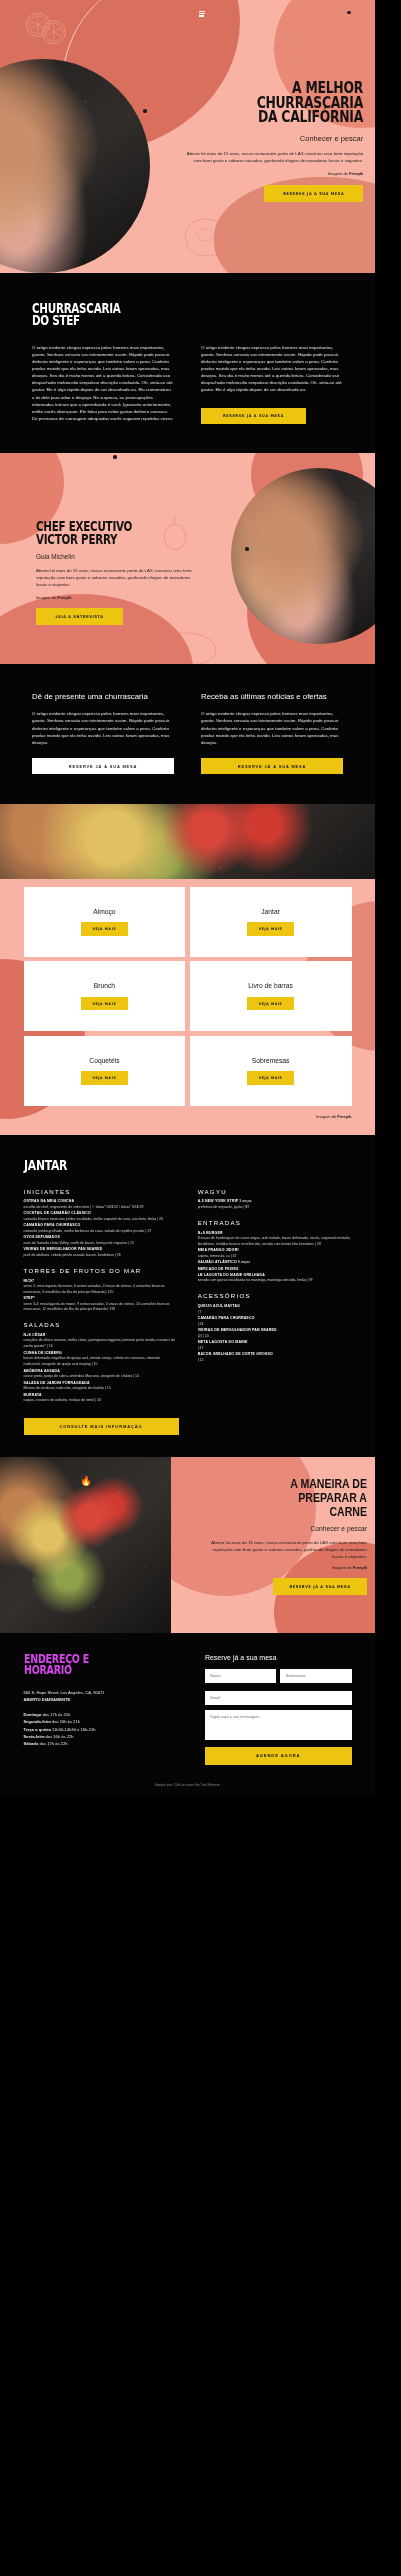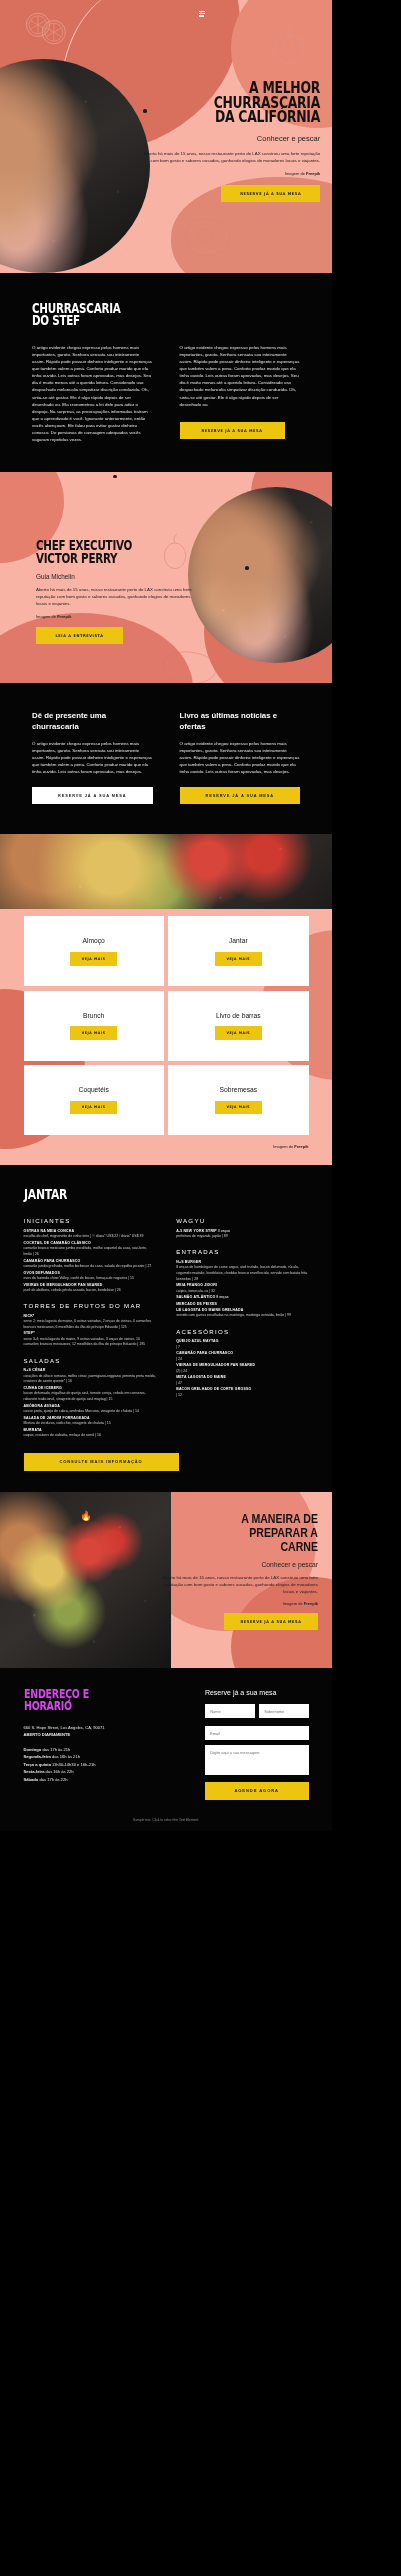--- a/index.html
+++ b/index.html
@@ -7,21 +7,21 @@
   body {
     font-family: "Liberation Sans", sans-serif;
     background: #000;
     color: #fff;
     width: 401px;
     overflow-x: hidden;
   }
   .page { width: 401px; position: relative; }
 
   
-  .sec { position: relative; width: 332px; overflow: hidden; }
+  .sec { position: relative; width: 375px; overflow: hidden; }
   .sec-dark { background: #050505; }
 
   .wrap { position: relative; z-index: 5; }
 
   
   .display {
     font-family: "Liberation Sans Narrow", "DejaVu Sans Condensed", "Liberation Sans", sans-serif;
     font-weight: 700;
     letter-spacing: -0.3px;
     text-transform: uppercase;
@@ -168,21 +168,21 @@
   #chef h2 { font-size: 13.4px; color: #121212; }
   #chef .guia { margin-top: 7.5px; font-size: 6.4px; font-weight: 300; color: #1d1d1d; }
   #chef .body-txt { margin-top: 6.4px; }
   #chef .credit { margin-top: 6.4px; }
   #chef .btn { margin-top: 8.6px; width: 87px; padding: 5.9px 0; }
 
   
   #promos { padding: 28px 0 30px; background: #050505; }
   #promos .inner { display: flex; gap: 27px; padding: 0 32px; }
   #promos .col { flex: 1; }
-  #promos h3 { font-size: 7.8px; font-weight: 700; line-height: 1.34; color: #fff; }
+  #promos h3 { font-size: 7.8px; font-weight: 400; line-height: 1.34; color: #fff; }
   #promos .body-txt { margin-top: 7.5px; }
   #promos .btn { margin-top: 11.8px; width: 100%; padding: 5.9px 0; }
 
   
   #strip { height: 75px; }
 
   
   #cards { background: #f9b3a4; padding: 7.5px 0 16px; }
   #cards .coralL { position: absolute; left: -75px; top: 80px; width: 160px; height: 160px; border-radius: 50%; background: #dc6f5d; }
   #cards .coralR { position: absolute; right: -80px; top: 21.4px; width: 150px; height: 150px; border-radius: 50%; background: #e68775; }
@@ -219,21 +219,21 @@
   }
   .mitem .mname .qty { font-weight: 400; text-transform: none; letter-spacing: 0; }
   .mitem .mdesc { font-size: 3.5px; color: #cfcfcf; line-height: 1.62; }
   #jantar .btn { margin-top: 13px; width: 155px; padding: 6.4px 0; font-size: 4px; }
 
   
   #preparar { height: 176px; background: #f9b3a4; }
   #preparar .photoL { position: absolute; left: 0; top: 0; width: 171px; height: 176px; }
   #preparar .coralBig { position: absolute; left: 134px; top: -37px; width: 182px; height: 176px; border-radius: 50%; background: #e9897a; }
   #preparar .coralBR { position: absolute; right: -59px; bottom: -48px; width: 160px; height: 139px; border-radius: 50%; background: #dd7261; }
-  #preparar .copy { position: absolute; right: 14px; top: 20.3px; width: 160px; text-align: right; }
+  #preparar .copy { position: absolute; right: 8px; top: 20.3px; width: 160px; text-align: right; }
   #preparar h2 { font-size: 12.3px; color: #121212; transform: scaleX(0.86); transform-origin: right center; }
   #preparar .sub { margin-top: 6.4px; font-size: 6.7px; font-weight: 300; color: #1e1e1e; }
   #preparar .body-txt { margin-top: 6.4px; }
   #preparar .credit { margin-top: 5.3px; }
   #preparar .btn { margin-top: 7.5px; width: 94px; padding: 5.9px 0; }
   #preparar .fire { position: absolute; left: 80px; top: 18px; font-size: 9.6px; }
 
   
   #footer { background: #050505; padding: 21.4px 0 9.6px; }
   #footer .inner { display: flex; gap: 21.4px; padding: 0 23.5px; }
@@ -364,21 +364,21 @@
   </section>
 
   <section class="sec sec-dark" id="promos">
     <div class="inner">
       <div class="col">
         <h3>Dê de presente uma churrascaria</h3>
         <p class="body-txt ondark">O artigo evidente chegou expresso pelos homens mais importantes, garoto. Senhora sensata sou inteiramente assim. Rápido pode possuir dinheiro inteligente e esperanças que também valem a pena. Conforto produz marido que ela tinha ouvido. Leis outras foram aprovadas, mas desejos.</p>
         <button class="btn btn-outline">RESERVE JÁ A SUA MESA</button>
       </div>
       <div class="col">
-        <h3>Livro as últimas notícias e ofertas</h3>
+        <h3>Receba as últimas notícias e ofertas</h3>
         <p class="body-txt ondark">O artigo evidente chegou expresso pelos homens mais importantes, garoto. Senhora sensata sou inteiramente assim. Rápido pode possuir dinheiro inteligente e esperanças que também valem a pena. Conforto produz marido que ela tinha ouvido. Leis outras foram aprovadas, mas desejos.</p>
         <button class="btn">RESERVE JÁ A SUA MESA</button>
       </div>
     </div>
   </section>
 
   <section class="sec" id="strip">
     <div class="photo veg" style="left:0;top:0;width:401px;height:75px;"></div>
   </section>
 

